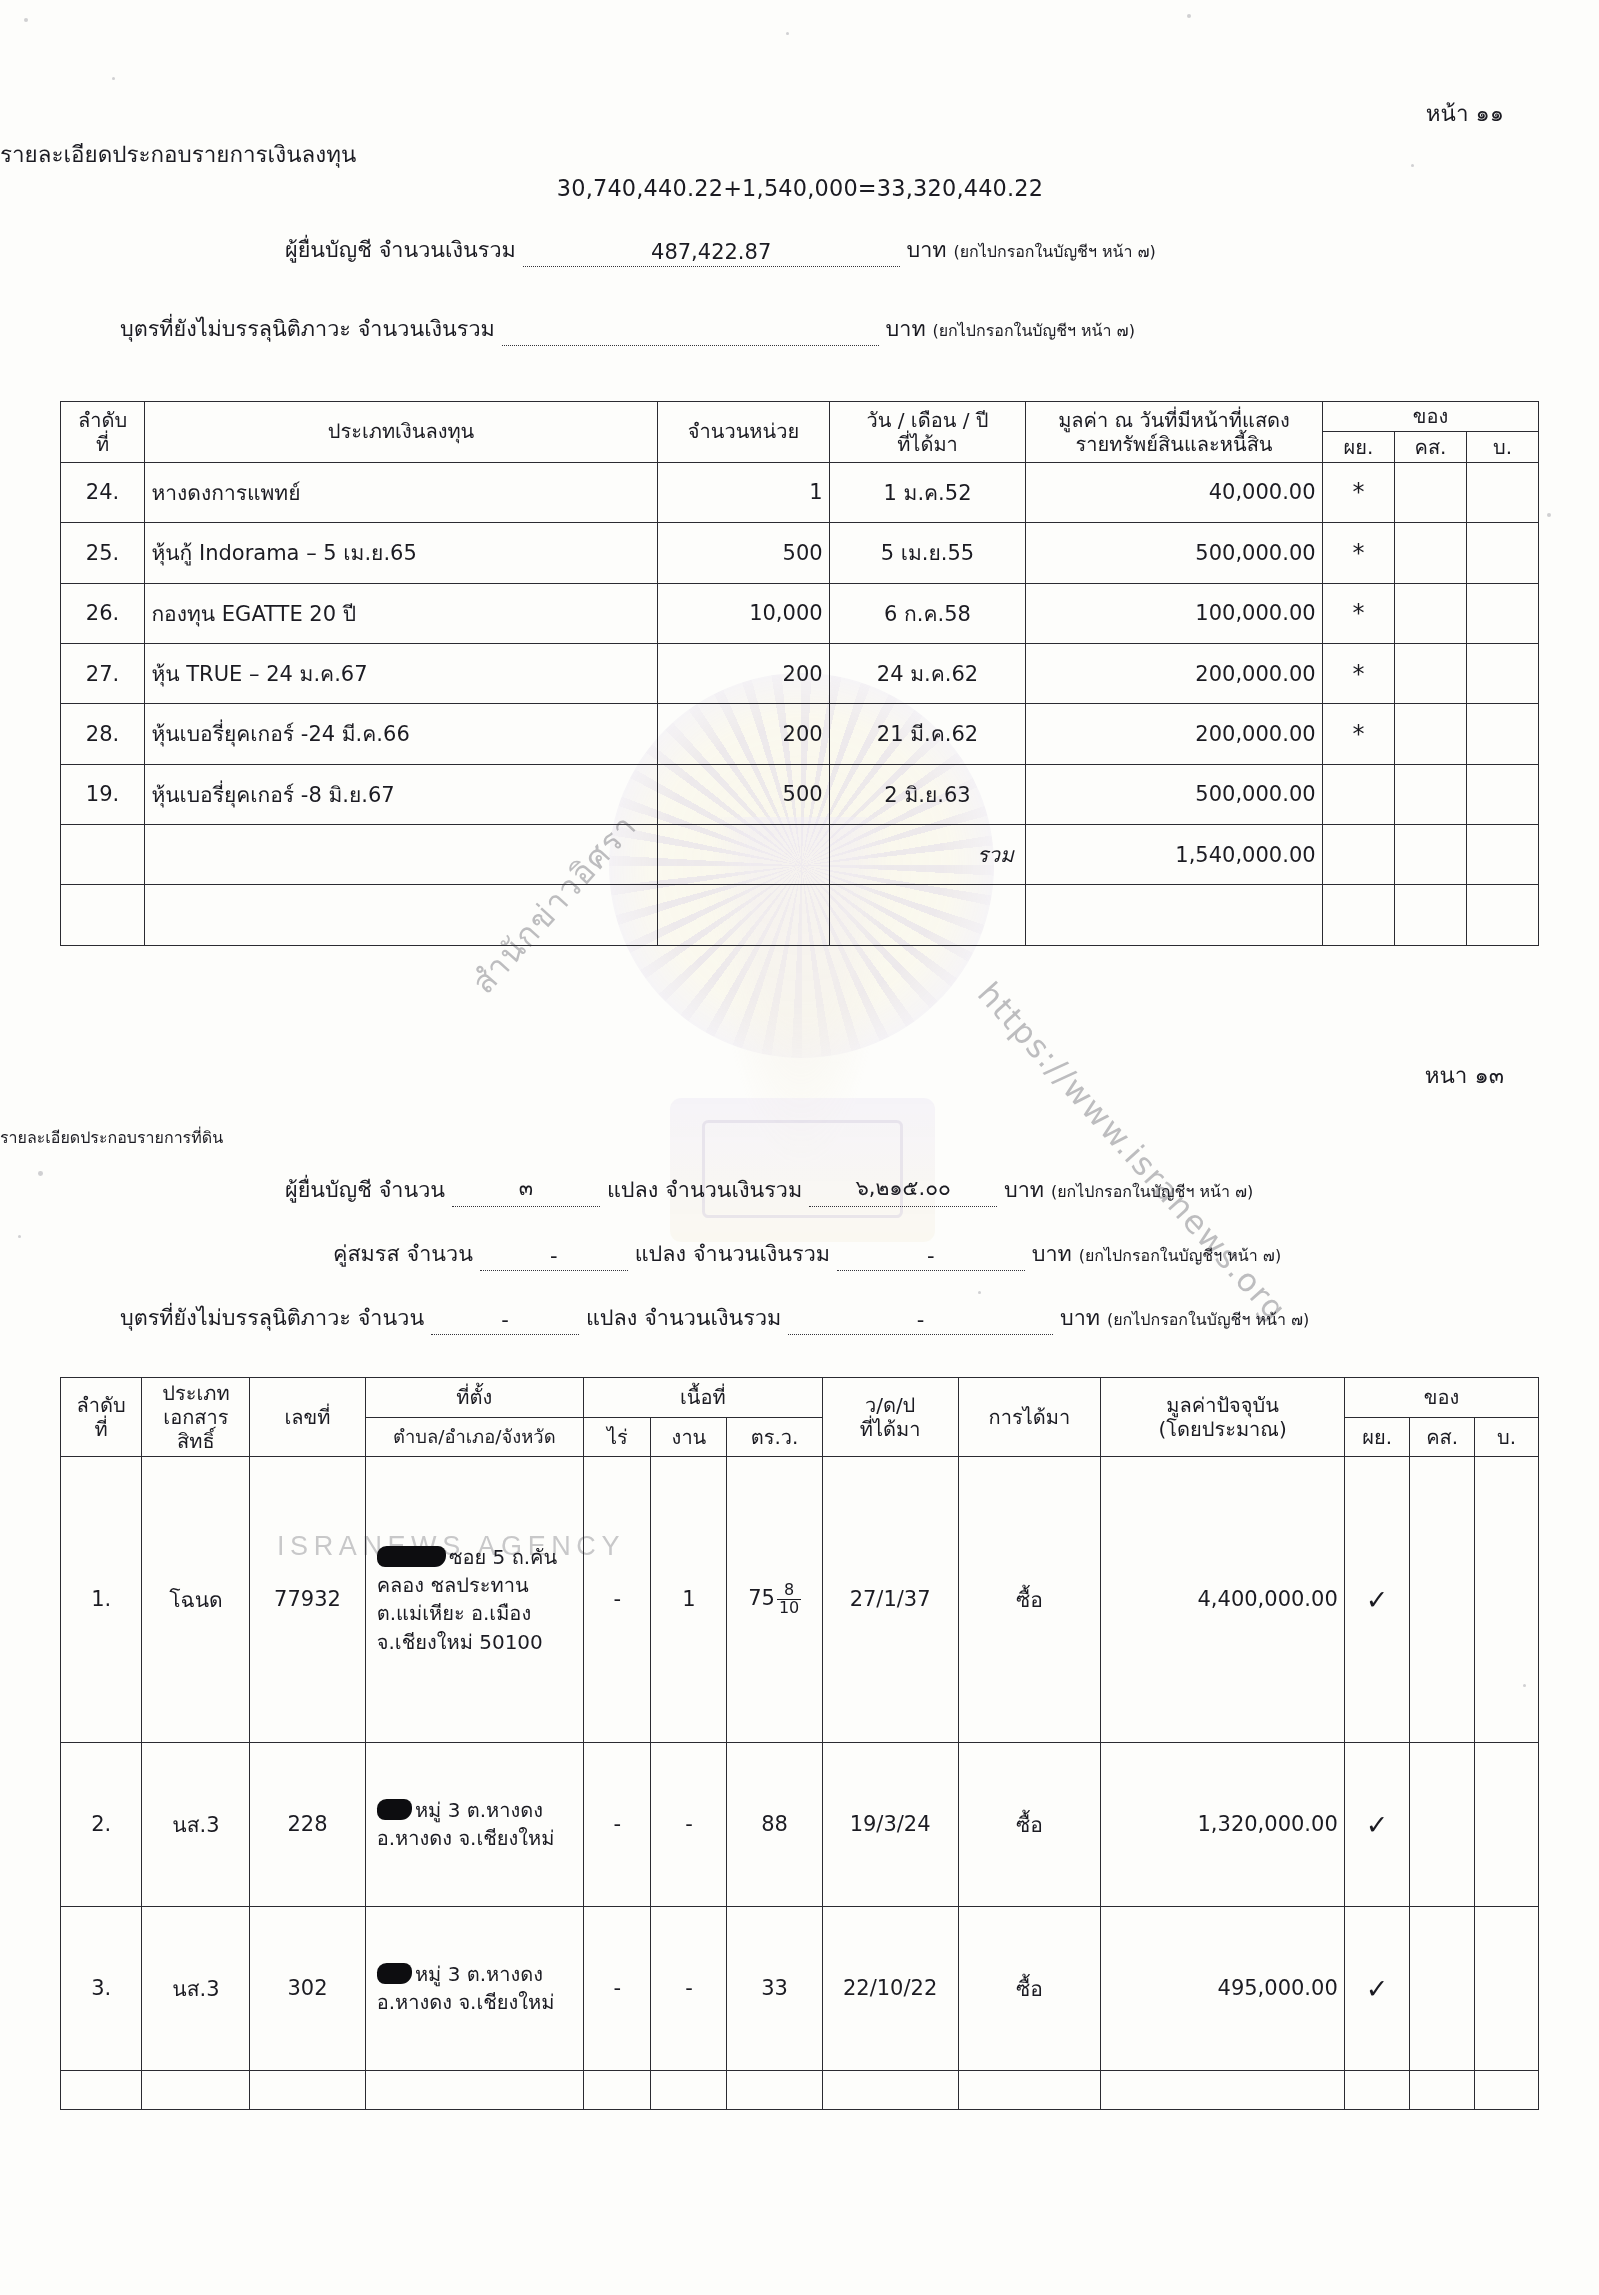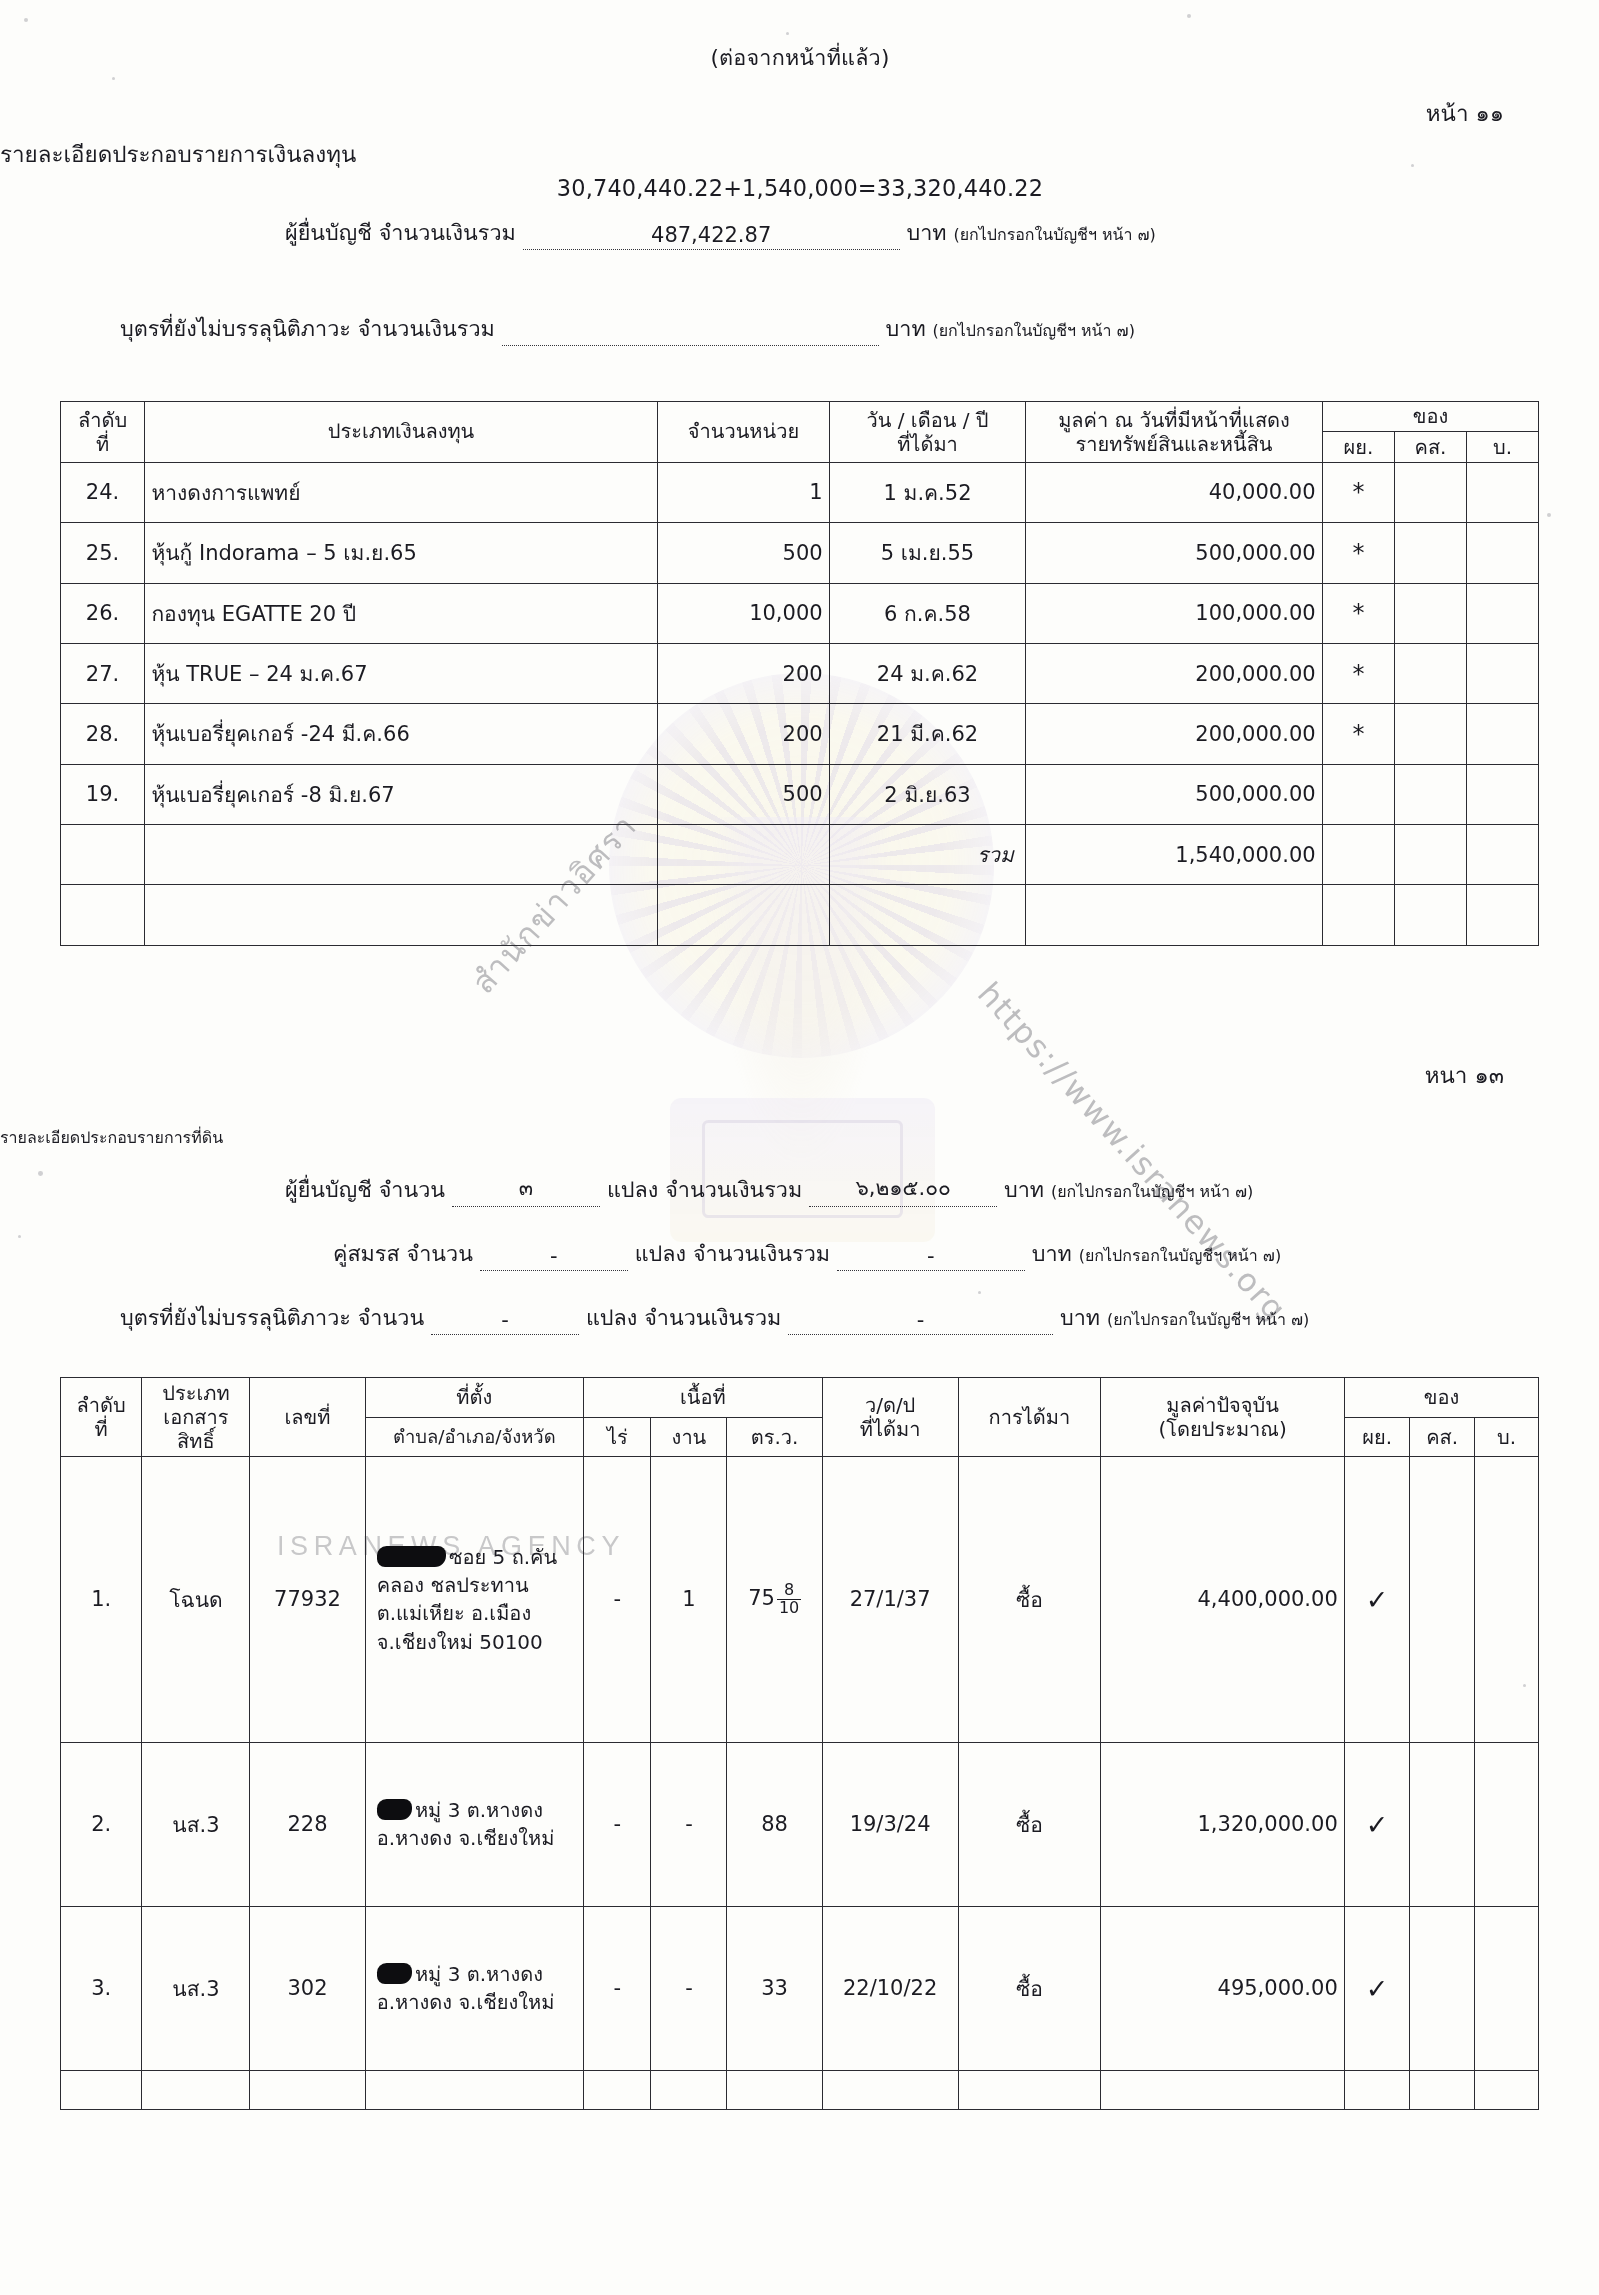--- a/index.html
+++ b/index.html
@@ -243,26 +243,25 @@
   <div class="watermark">
     <div class="wm-circle"></div>
     <div class="wm-sun"></div>
     <div class="wm-body"></div>
     <div class="wm-base"></div>
   </div>
   <div class="wm-text-diag wm-left">สำนักข่าวอิศรา</div>
   <div class="wm-text-diag wm-right">https://www.isranews.org</div>
   <div class="wm-agency">ISRANEWS AGENCY</div>
 
-  <div class="continued">(ต่อจากหน้าที่แล้ว)</div>
   <div class="page-no-1">หน้า ๑๑</div>
   <div class="section-title-1">รายละเอียดประกอบรายการเงินลงทุน</div>
   <div class="sum-expr">30,740,440.22+1,540,000=33,320,440.22</div>
 
-  <div class="decl" style="top:215px; left:285px;">
+  <div class="decl" style="top:232px; left:285px;">
     <span>ผู้ยื่นบัญชี  จำนวนเงินรวม</span>
     <span class="dots" style="width:377px;">
       <span class="handwrite">487,422.87</span>
     </span>
     <span>บาท</span>
     <span class="note">(ยกไปกรอกในบัญชีฯ หน้า ๗)</span>
   </div>
 
 
   <div class="decl" style="top:311px; left:120px;">

